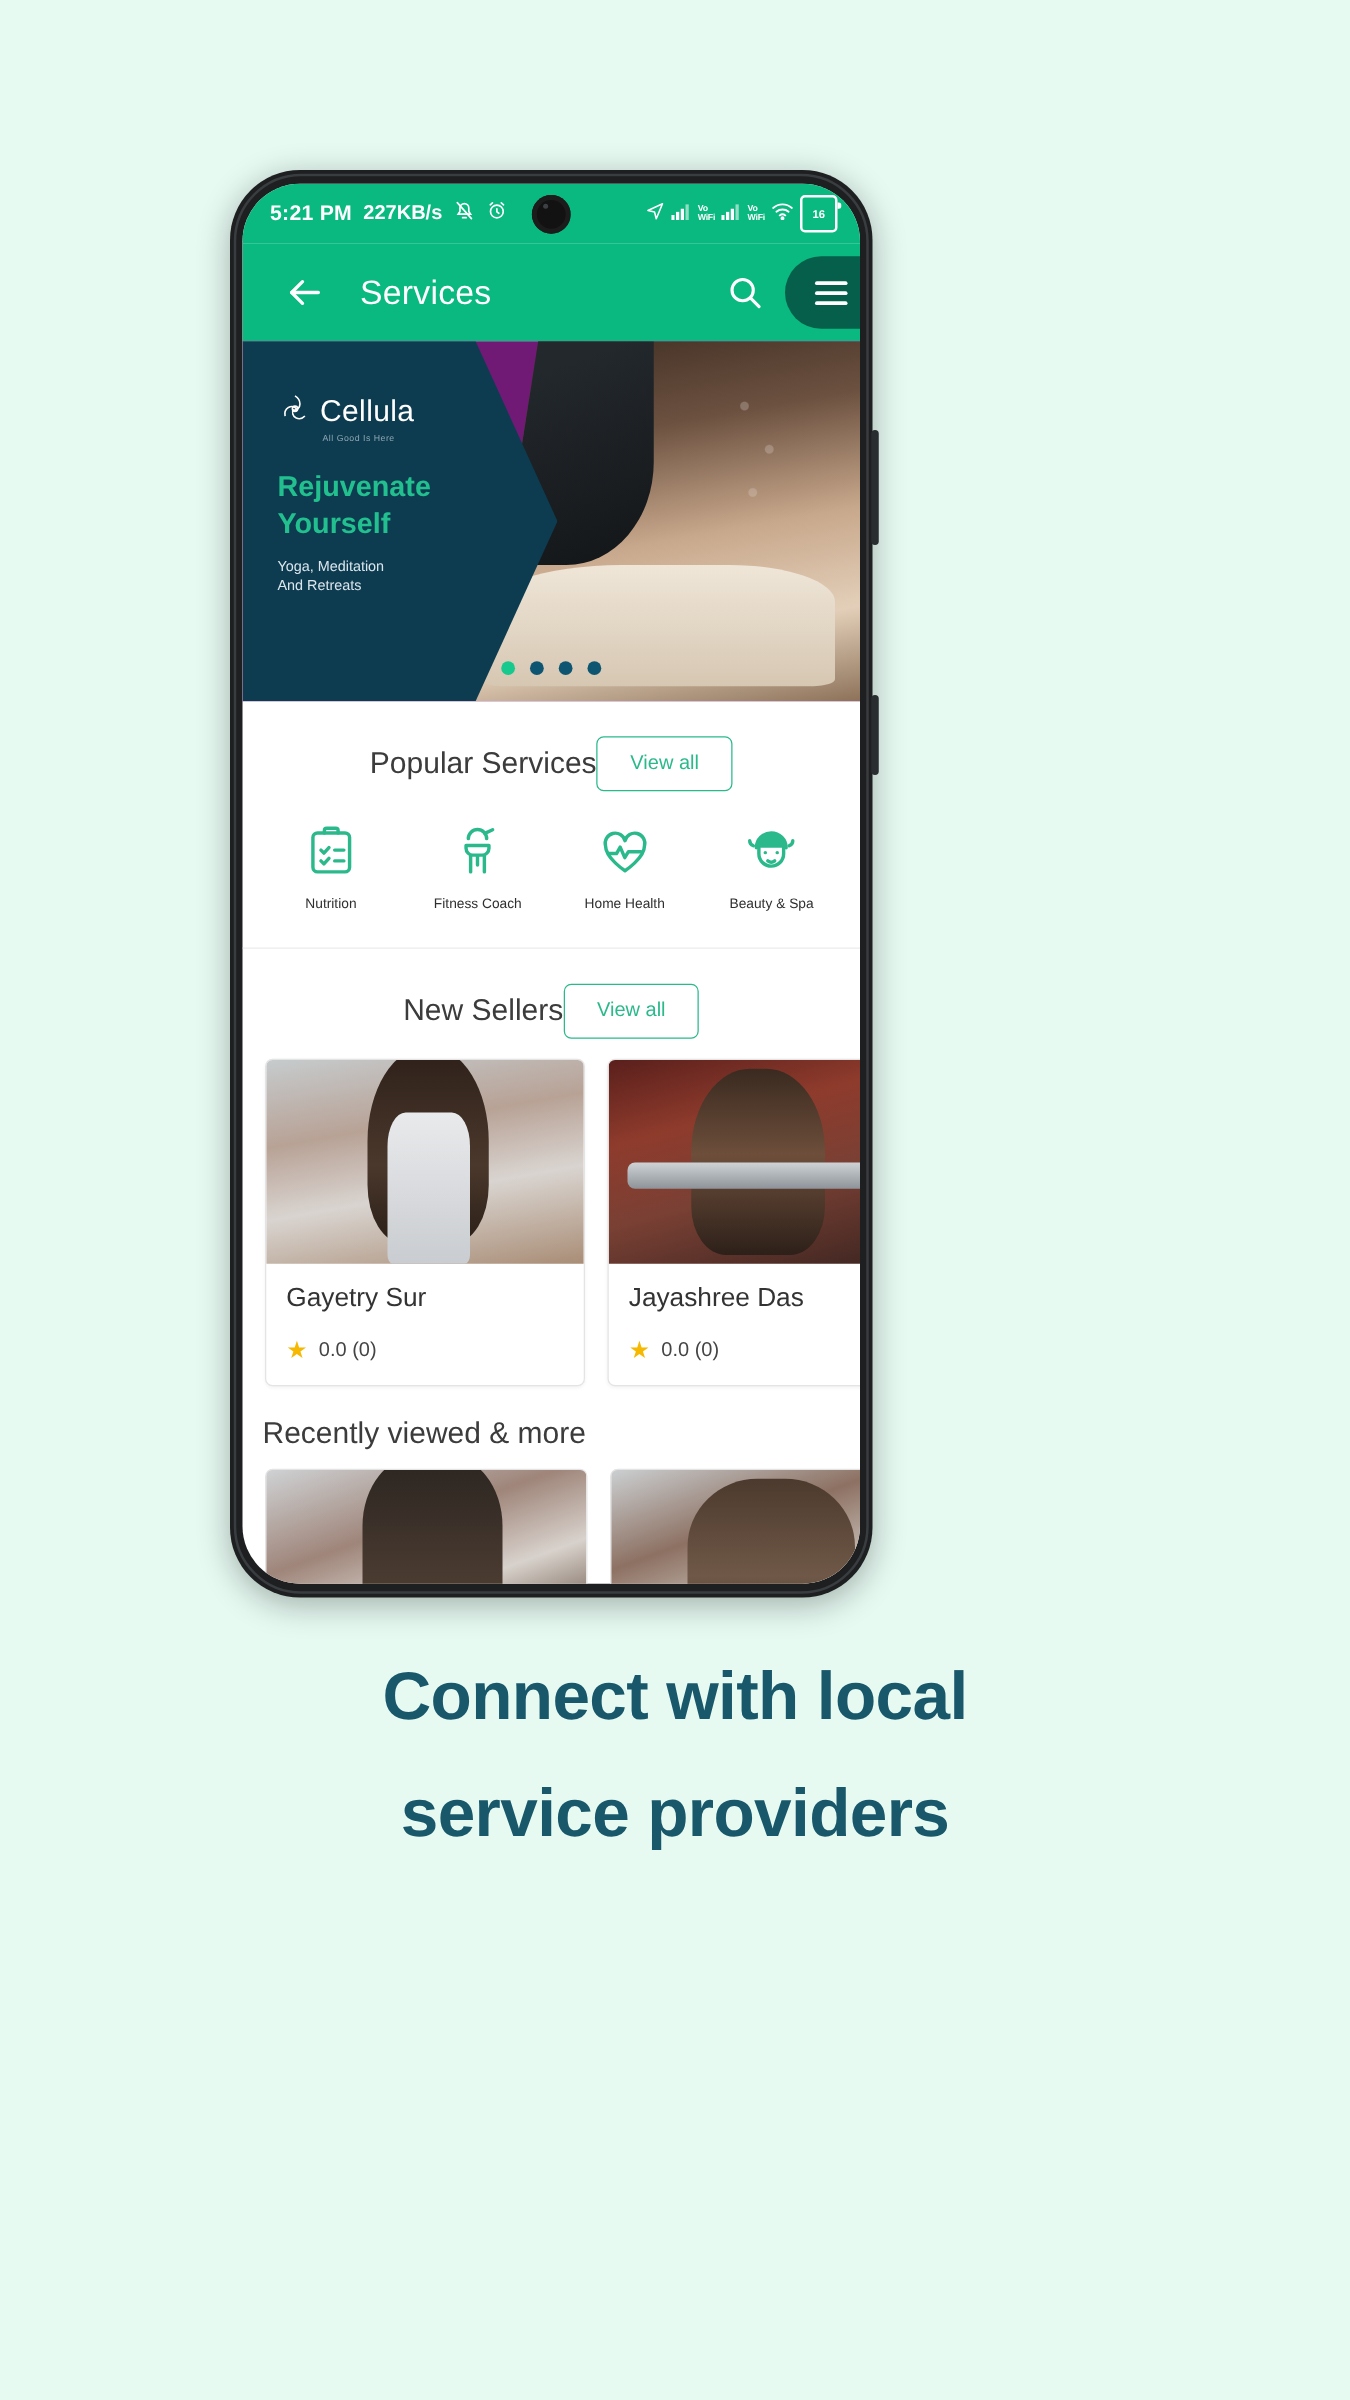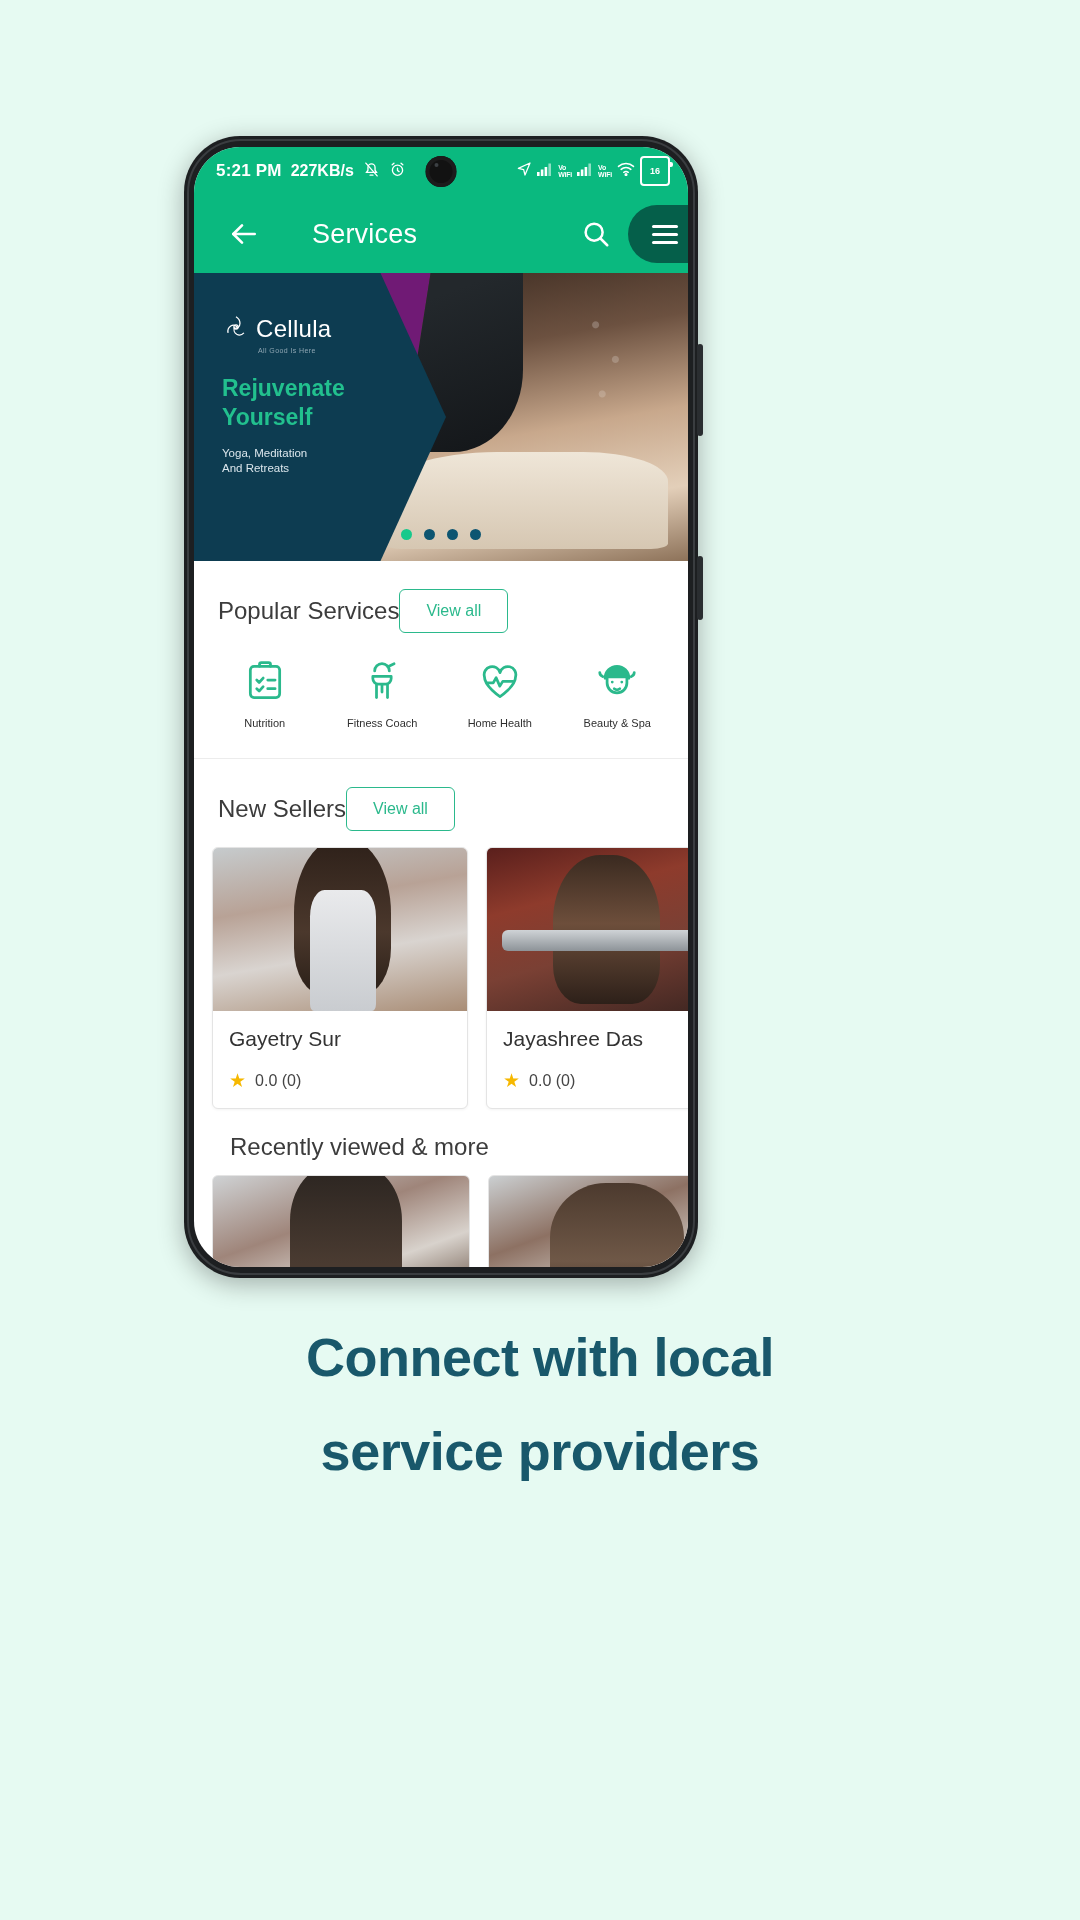--- a/index.html
+++ b/index.html
@@ -134,21 +134,21 @@
     background: #0ab97f;
     display: flex;
     align-items: center;
     padding: 0 0 0 24px;
     position: relative;
   }
   .appbar-title {
     font-size: 27px;
     color: #ffffff;
     font-weight: 500;
-    margin-left: 42px;
+    margin-left: 18px;
     letter-spacing: .2px;
   }
   .appbar-spacer { flex: 1; }
   .icon-btn {
     display: flex;
     align-items: center;
     justify-content: center;
     width: 52px;
     height: 52px;
   }
@@ -253,21 +253,21 @@
     gap: 12px;
     z-index: 4;
   }
   .dot { width: 11px; height: 11px; border-radius: 50%; background: #0d5571; }
   .dot.active { background: #17c98c; }
 
   
   .section-head {
     display: flex;
     align-items: center;
-    justify-content: flex-start;
+    justify-content: center;
     padding: 28px 24px 0 24px;
   }
   .section-title {
     font-size: 24px;
     color: #3c3c3c;
     font-weight: 500;
   }
   .view-all {
     border: 1.5px solid #2bb98c;
     border-radius: 6px;
@@ -361,21 +361,21 @@
     gap: 9px;
     font-size: 16px;
     color: #444444;
   }
   .star { color: #f6b800; font-size: 19px; line-height: 1; }
 
   .recent-title {
     font-size: 24px;
     color: #3c3c3c;
     font-weight: 500;
-    padding: 24px 24px 0 36px;
+    padding: 24px 24px 0 16px;
   }
   .recent-row {
     display: flex;
     gap: 18px;
     padding: 14px 18px 0 18px;
   }
   .recent-card {
     width: 258px;
     flex: 0 0 258px;
     height: 120px;

